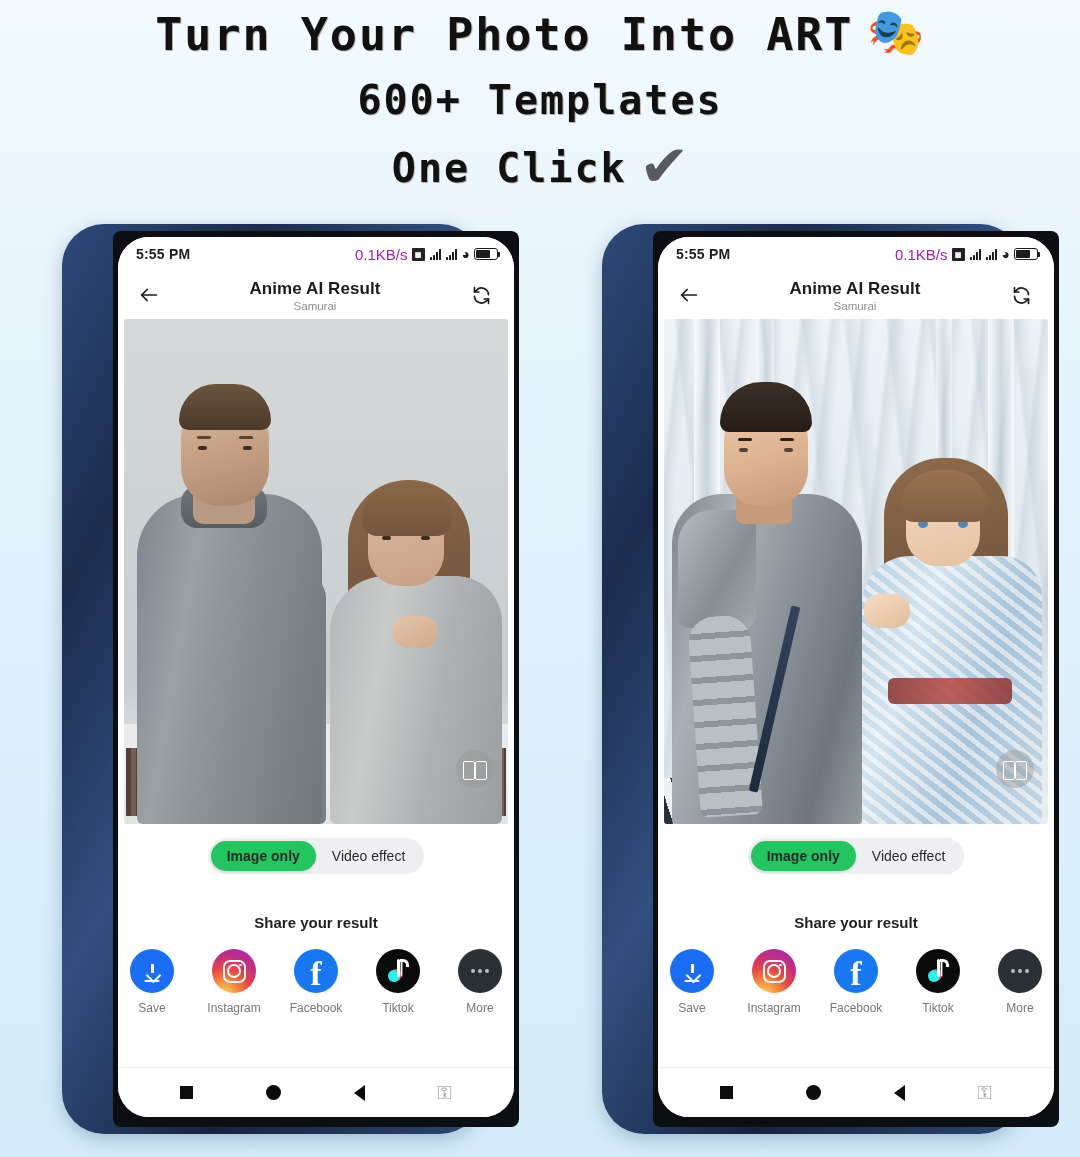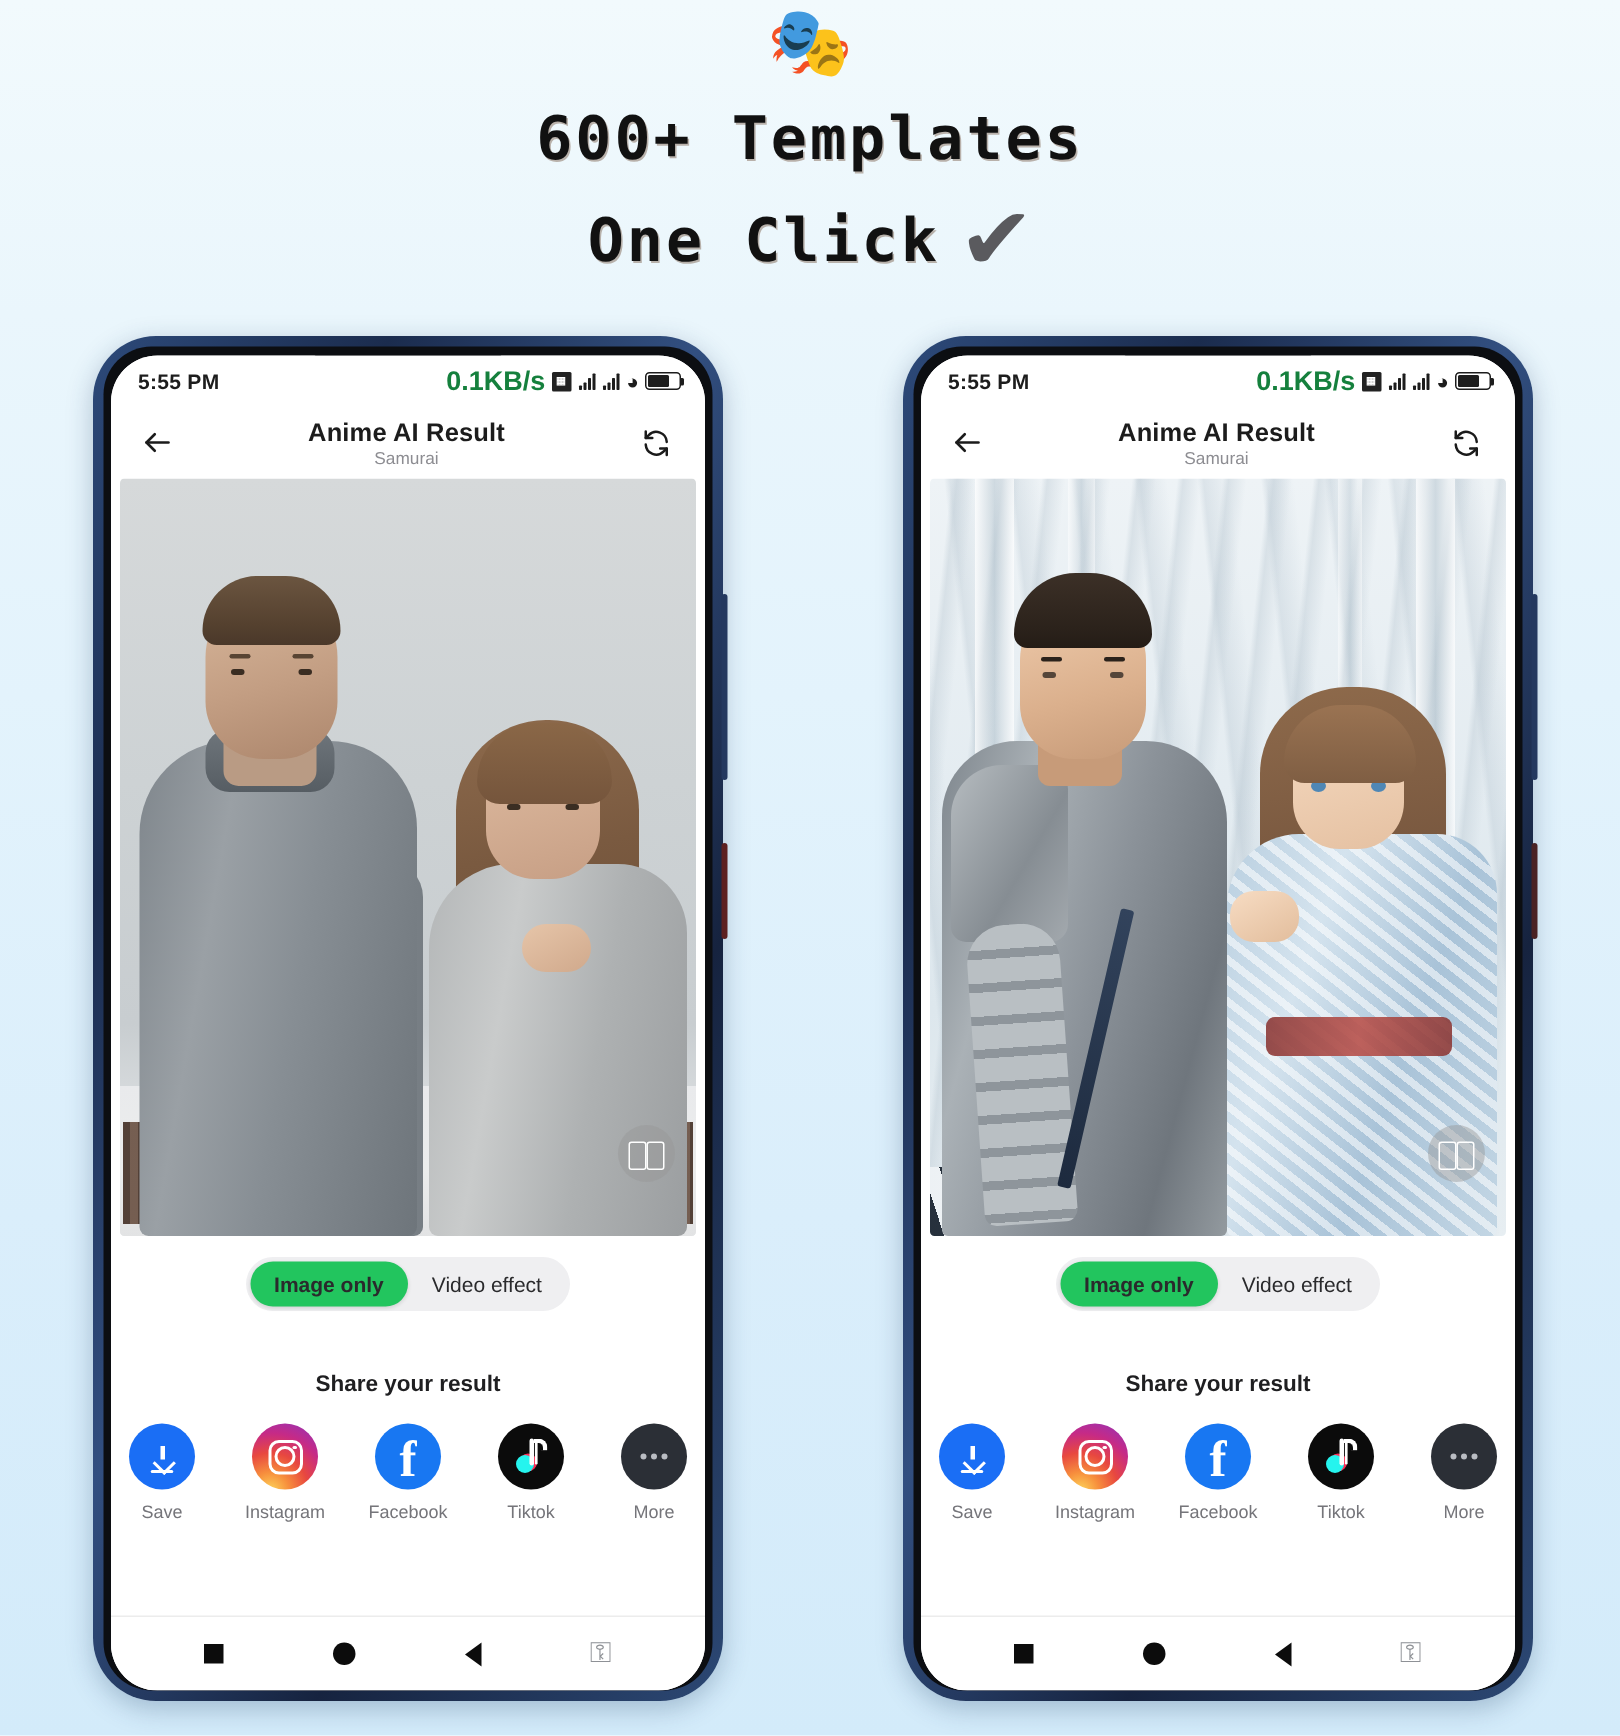--- a/index.html
+++ b/index.html
@@ -66,24 +66,25 @@
     background: linear-gradient(118deg, #2d4a7a 0%, #1b2c4e 22%, #324f80 45%, #16233f 70%, #2c4874 100%);
     padding: 7px;
     box-shadow: 0 5px 18px rgba(30,60,100,.28);
   }
   .phone-left  { left: 62px; }
   .phone-right { left: 602px; }
 
   .phone-inner {
     width: 100%;
     height: 100%;
-    border-radius: 32px;
+    border-radius: 8px;
     background: #0c0e12;
-    padding: 6px 5px 0 5px;
+    padding: 6px 5px 10px 5px;
     overflow: hidden;
+    margin-left: 44px;
   }
   .screen {
     width: 100%;
     height: 100%;
     border-radius: 31px;
     background: #ffffff;
     overflow: hidden;
     position: relative;
     display: flex;
     flex-direction: column;
@@ -106,21 +107,21 @@
     flex: 0 0 34px;
     display: flex;
     align-items: center;
     justify-content: space-between;
     padding: 0 16px 0 18px;
     background: #ffffff;
     position: relative;
   }
   .sb-time { font-size: 14px; font-weight: bold; color: #1d1d1d; letter-spacing: .2px; }
   .sb-right { display: flex; align-items: center; gap: 3px; }
-  .sb-speed { font-size: 18px; font-weight: bold; color: #15803d; margin-right: 1px; }
+  .sb-speed { font-size: 15px; font-weight: normal; color: #a21caf; margin-right: 1px; }
   .sb-qr {
     width: 13px; height: 13px; background: #222;
     display:flex; align-items:center; justify-content:center;
     color:#fff; font-size:7px; font-weight:bold; line-height:1;
     border-radius: 1px;
   }
   .sig { display: flex; align-items: flex-end; gap: 1px; height: 11px; margin-left:2px;}
   .sig i { display: block; width: 2px; background: #1d1d1d; border-radius: .5px; }
   .sig i:nth-child(1){height:3px;} .sig i:nth-child(2){height:5px;}
   .sig i:nth-child(3){height:8px;} .sig i:nth-child(4){height:11px;}
@@ -412,20 +413,21 @@
   .nav-ci { width:15px; height:15px; background:#0c0c0c; border-radius:50%; }
   .nav-tr { width:0; height:0; border-top:8px solid transparent; border-bottom:8px solid transparent; border-right:11px solid #0c0c0c; }
   .nav-ax { color:#8e9196; font-size:19px; line-height:1; }
 </style>
 </head>
 <body>
 
 <div class="headline-block">
 
   <div class="headline-row hl-1">
+    <span class="hl-text">Turn Your Photo Into ART</span>
     <span class="masks-icon">🎭</span>
   </div>
 
   <div class="headline-row hl-2">
     <span class="hl-text">600+ Templates</span>
   </div>
 
   <div class="headline-row hl-3">
     <span class="hl-text">One Click</span>
     <span class="check-mark">✔</span>

